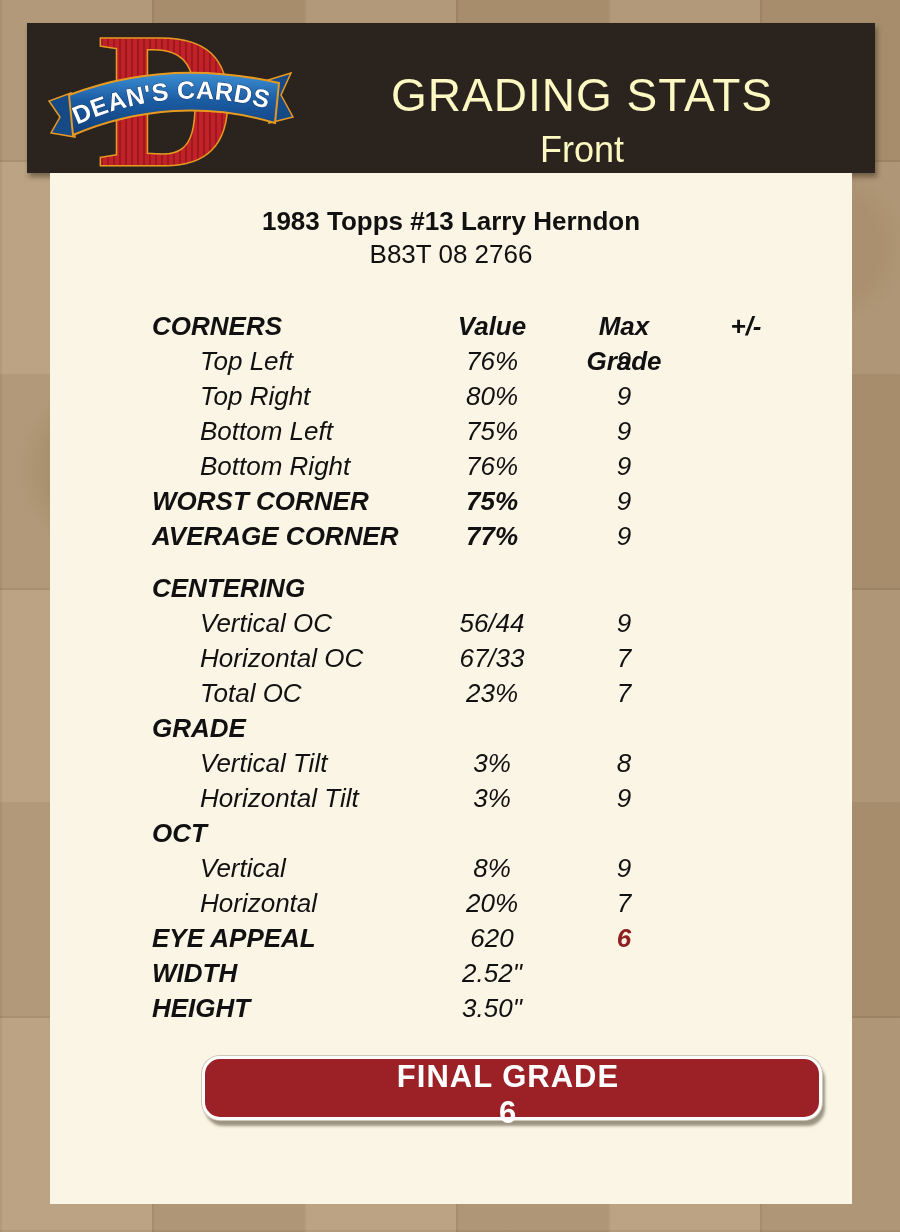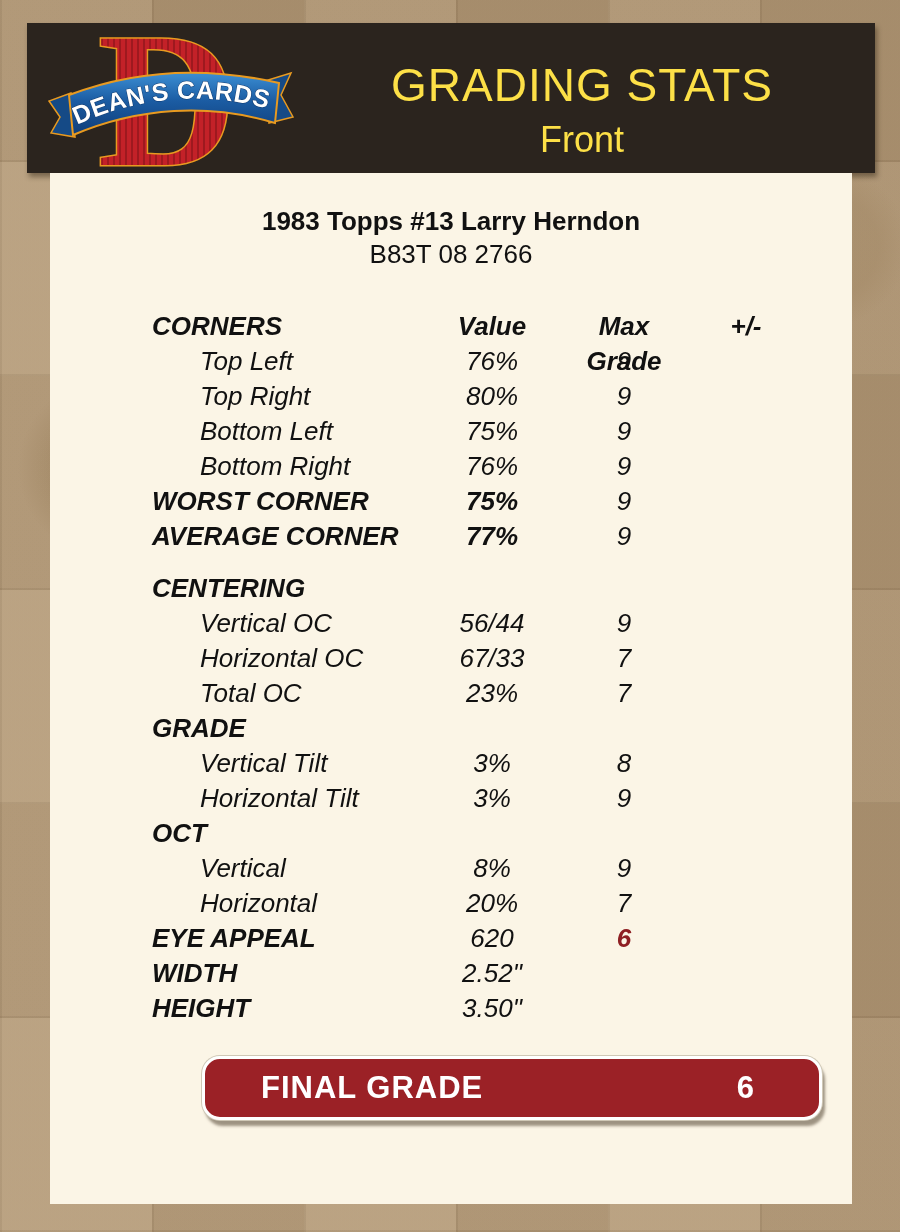--- a/index.html
+++ b/index.html
@@ -13,23 +13,23 @@
       repeating-linear-gradient(0deg, rgba(90,66,38,0.12) 0 2px, transparent 2px 214px),
       radial-gradient(circle at 12% 38%, rgba(140,110,70,0.25) 0 60px, transparent 90px),
       radial-gradient(circle at 92% 20%, rgba(150,120,80,0.22) 0 50px, transparent 80px),
       radial-gradient(circle at 80% 85%, rgba(140,110,70,0.20) 0 70px, transparent 110px);
   }
 
   
   .header-bar{position:absolute;left:27px;top:23px;width:848px;height:150px;
     background:#2b241e;box-shadow:2px 4px 5px rgba(40,28,14,0.45);}
   .logo-svg{position:absolute;left:20px;top:6px;}
-  .header-text{position:absolute;left:290px;right:28px;top:8px;height:150px;
+  .header-text{position:absolute;left:290px;right:28px;top:18px;height:150px;
     display:flex;flex-direction:column;align-items:center;justify-content:center;
-    color:#fde047;text-align:center;padding-top:4px;gap:8px;}
+    color:#fef9c3;text-align:center;padding-top:4px;gap:8px;}
   .header-title{font-size:46px;line-height:52px;letter-spacing:1px;}
   .header-sub{font-size:36px;line-height:42px;}
 
   
   .panel{position:absolute;left:50px;top:173px;width:802px;height:1031px;
     background:#fbf5e6;box-sizing:border-box;padding-top:32px;color:#111;}
   .card-title{text-align:center;font-size:26px;line-height:32px;font-weight:bold;}
   .card-serial{text-align:center;font-size:26px;line-height:34px;}
 
   
@@ -43,21 +43,21 @@
   .c-pm{width:140px;text-align:center;}
   .b{font-weight:bold;}
   .red{color:#8e1f23;}
 
   
   .final-grade{margin:30px 0 0 152px;width:494px;height:58px;
     background:#9b2126;border:3px solid #ffffff;border-radius:18px;
     box-shadow:0 0 0 1px #cfc8b6, 3px 6px 3px rgba(125,114,96,0.75);
     display:flex;align-items:center;justify-content:space-between;
     box-sizing:content-box;padding:0 64px 0 56px;
-    color:#ffffff;font-size:31px;font-weight:bold;letter-spacing:1px;}
+    color:#ffffff;font-size:31px;font-weight:bold;letter-spacing:1px;flex-direction:column;}
 </style>
 </head>
 <body>
 
 <div id="page">
 
   <div class="header-bar">
 
     <svg class="logo-svg" width="270" height="142" viewBox="0 0 270 142">
       <defs>

